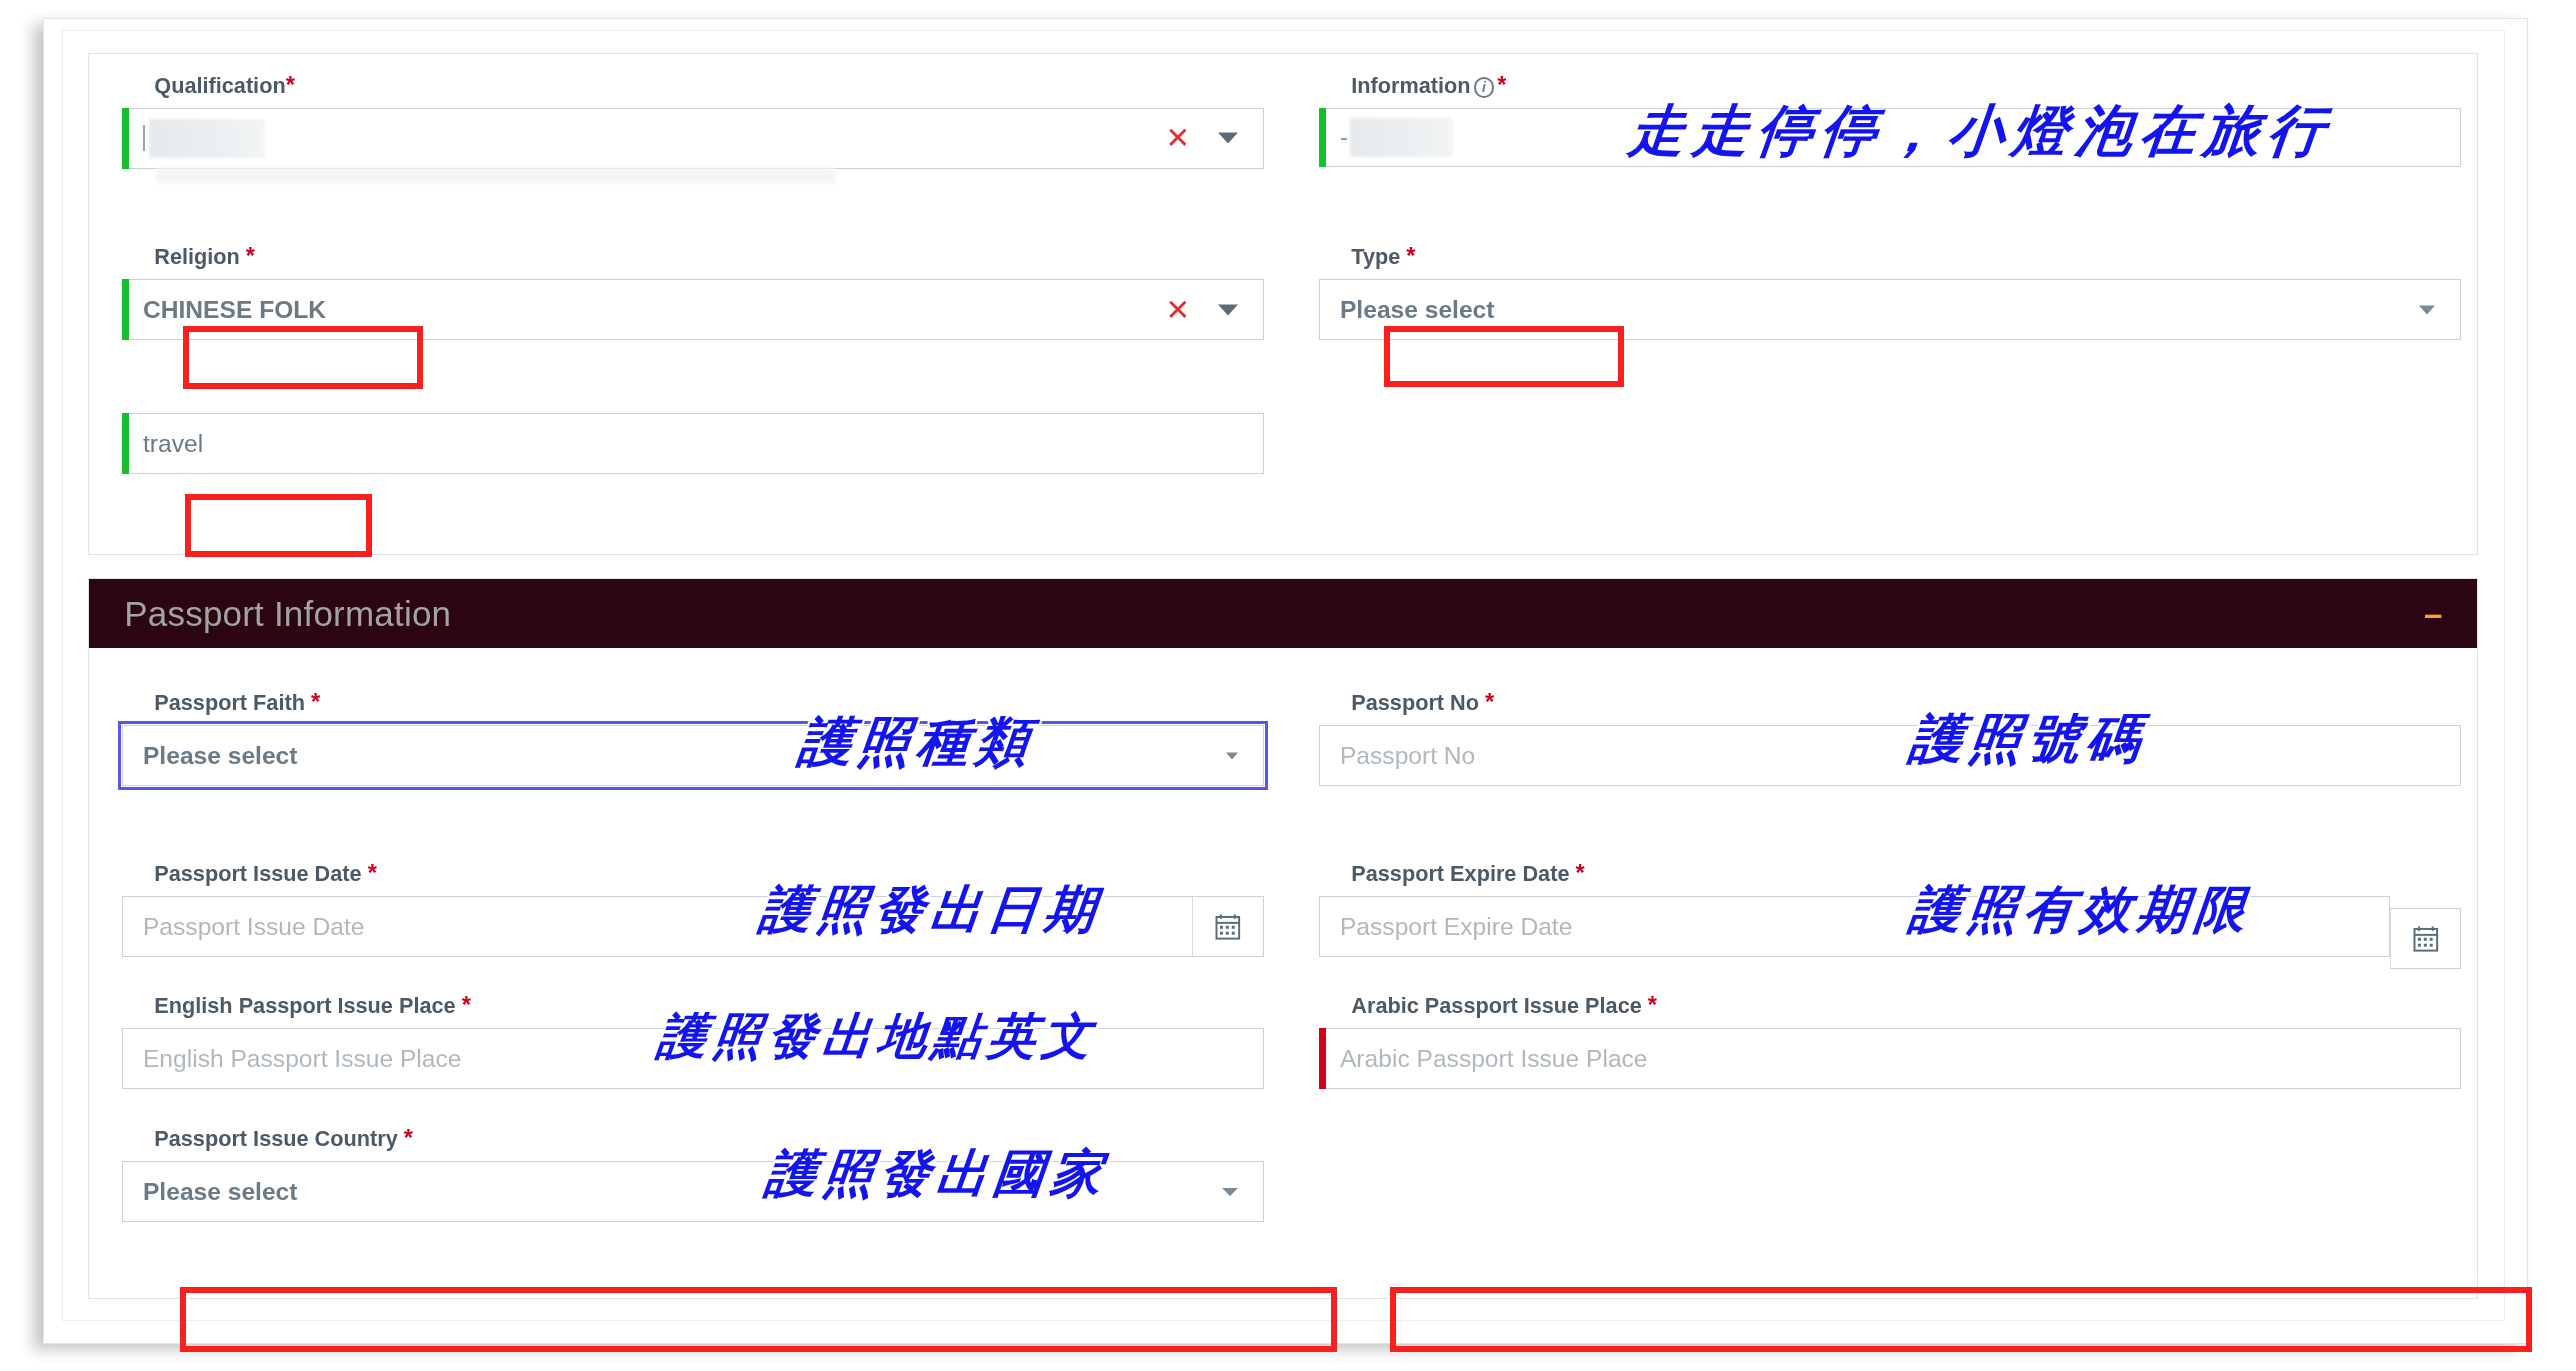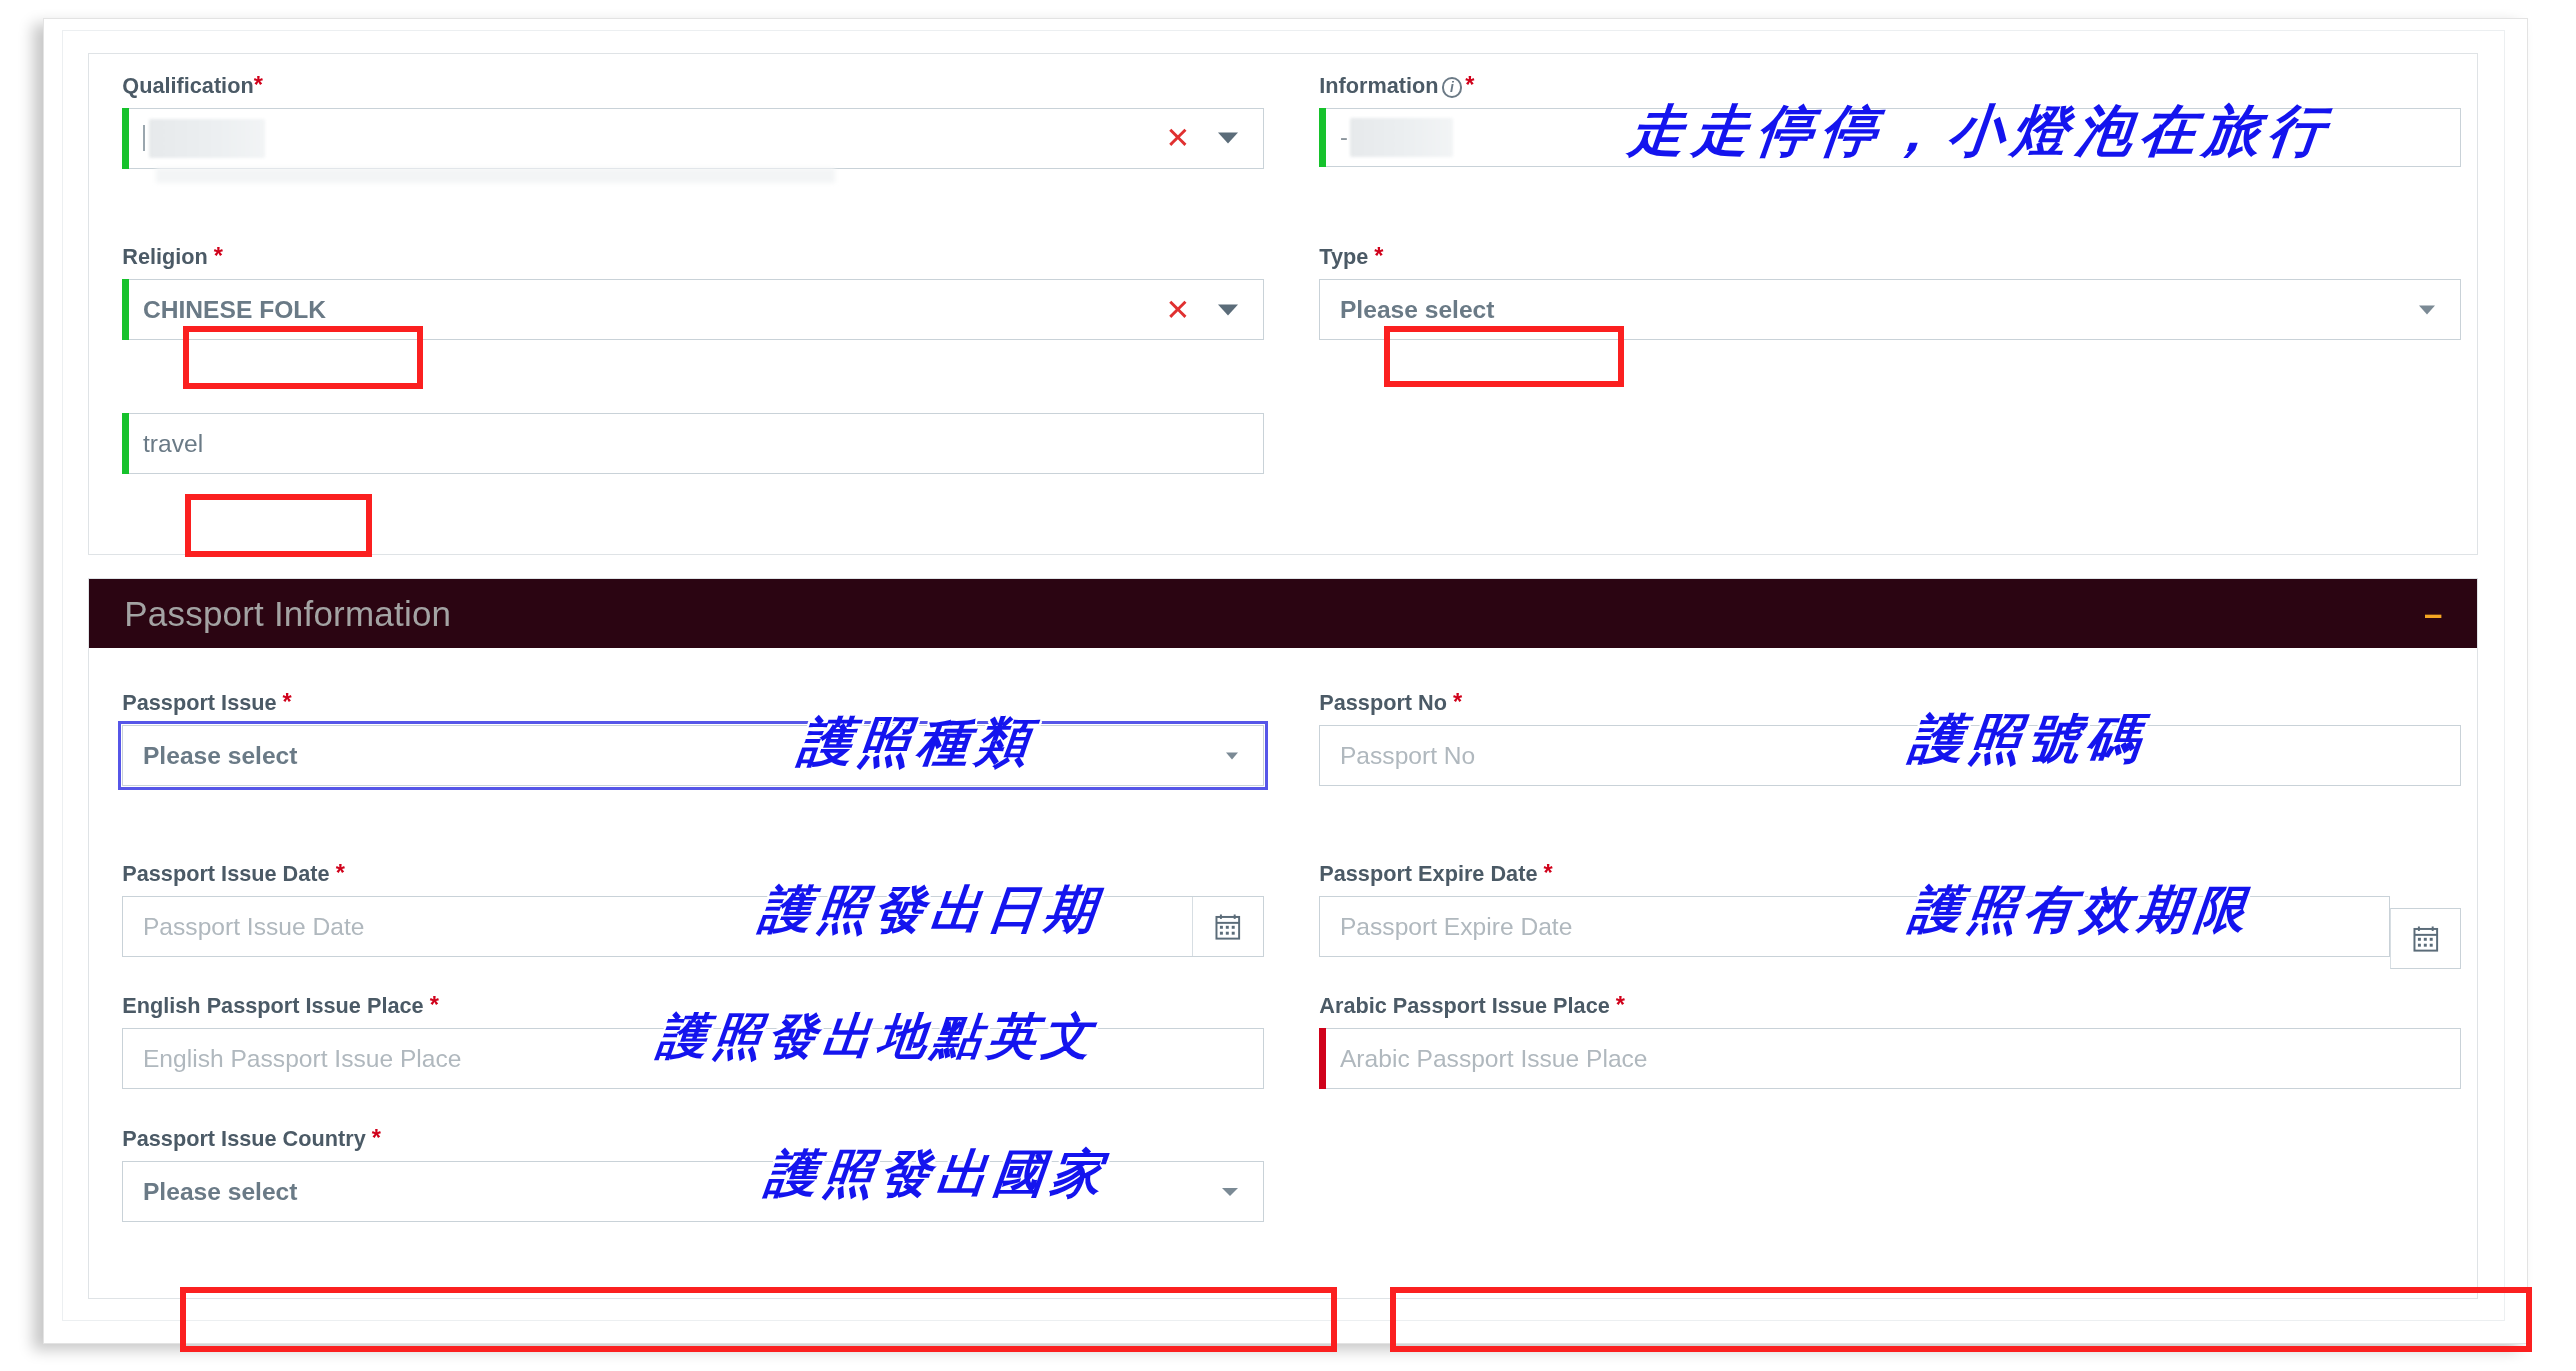--- a/index.html
+++ b/index.html
@@ -57,20 +57,21 @@
   .field {
     position:absolute;
   }
   .field .label {
     font-size:21.7px;
     color:#4b5a66;
     font-weight:bold;
     margin-bottom:8.9px;
     display:block;
     white-space:nowrap;
+    margin-left:32px;
   }
   .req { color:#d0021b; font-size:23.6px; font-weight:bold; }
   .info-icon {
     display:inline-block; width:20.7px; height:20.7px; border-radius:50%;
     border:2px solid #6b7a86; color:#6b7a86; font-size:13.8px;
     line-height:18.7px; text-align:center; font-style:italic;
     font-weight:bold; vertical-align:1px; margin:0 3px;
   }
 
   .control {
@@ -231,21 +232,21 @@
     </div>
 
     <div class="card" id="card-passport">
 
       <div class="section-header">
         <span class="title">Passport Information</span>
         <span class="collapse-icon">–</span>
       </div>
 
       <div class="field" style="left:33px; top:110px; width:1142px;">
-        <span class="label"><span>Passport Issue</span> <span class="req">*</span></span>
+        <span class="label"><span>Passport Faith</span> <span class="req">*</span></span>
         <div class="control" style="outline:3px solid #5656e8; outline-offset:1px;">
           <span class="val">Please select</span>
           <span class="caret sm" style="border-top-width:7.9px; border-left-width:6.9px; border-right-width:6.9px;"></span>
         </div>
       </div>
       <div class="redbox" style="left:91px; top:708px; width:1157px; height:65px;"></div>
 
       <div class="field" style="left:1230px; top:110px; width:1142px;">
         <span class="label"><span>Passport No</span> <span class="req">*</span></span>
         <div class="control">

